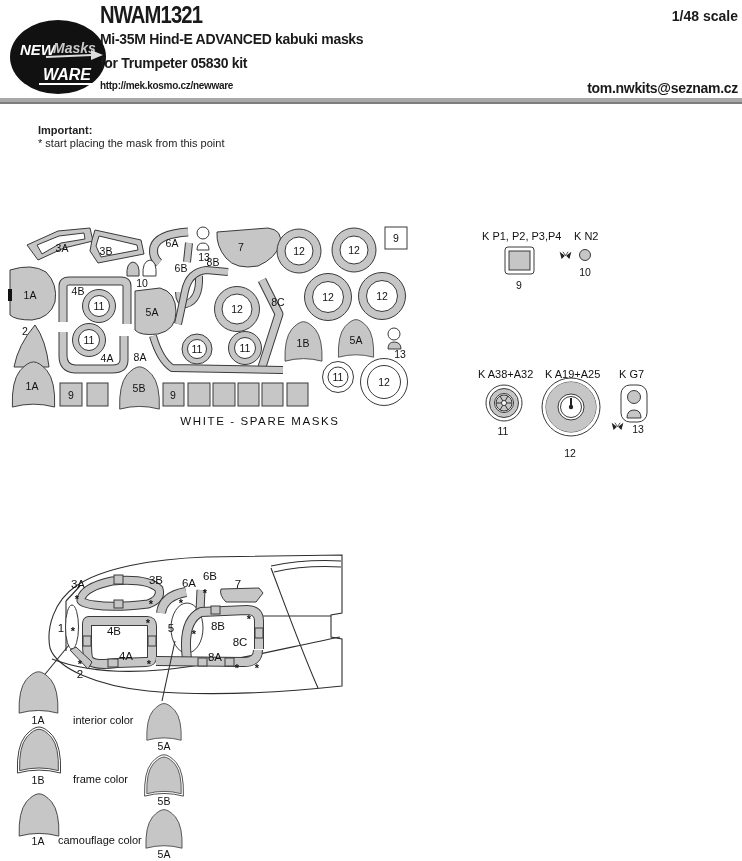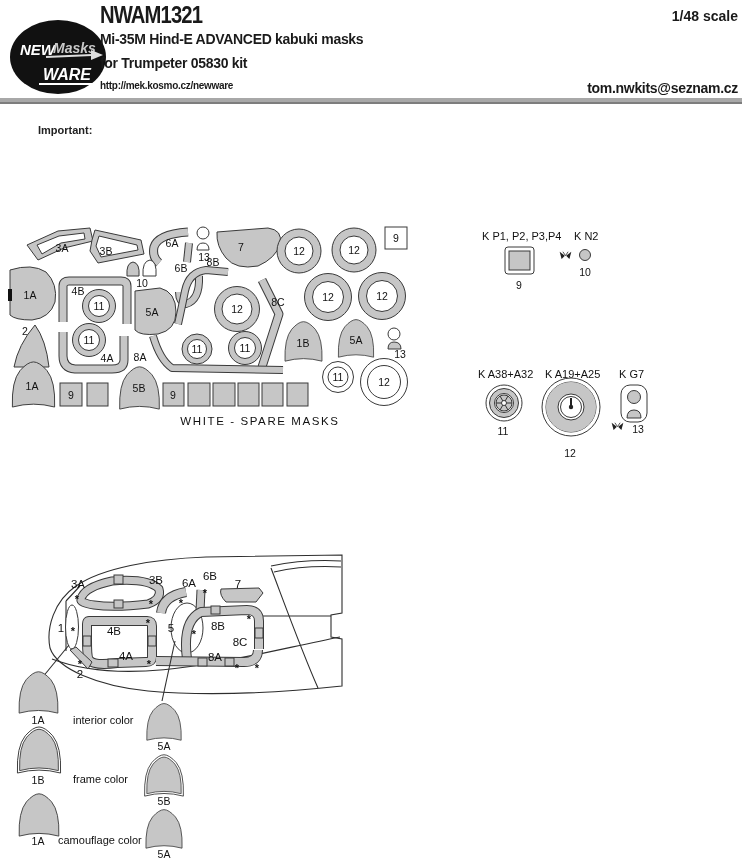--- a/index.html
+++ b/index.html
@@ -408,15 +408,16 @@
   <div class="hdr-code">NWAM1321</div>
   <div class="hdr-scale">1/48 scale</div>
   <div class="hdr-t1">Mi-35M Hind-E ADVANCED kabuki masks</div>
   <div class="hdr-t2">for Trumpeter 05830 kit</div>
   <div class="hdr-url">http://mek.kosmo.cz/newware</div>
   <div class="hdr-mail">tom.nwkits@seznam.cz</div>
   <div class="divider"></div>
 
   <div class="important">
     <div class="imp-head">Important:</div>
+    <div>* start placing the mask from this point</div>
   </div>
 
 </div>
 
 </body></html>

